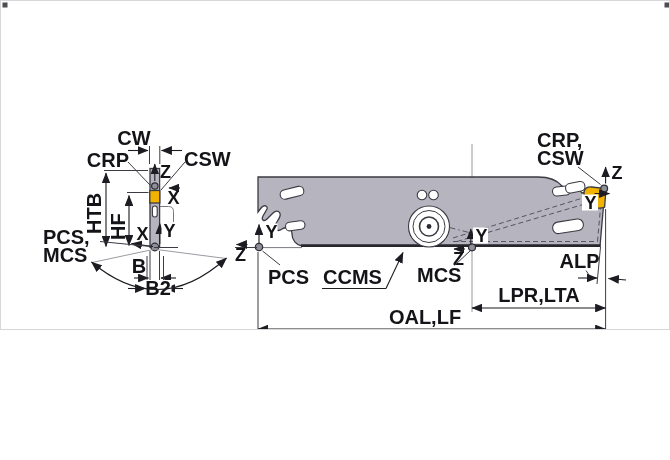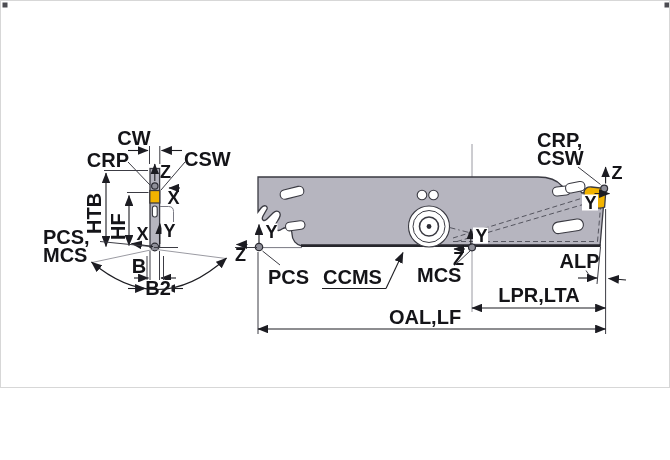--- a/index.html
+++ b/index.html
@@ -1,17 +1,17 @@
 <!DOCTYPE html>
 <html><head>
 <meta charset="utf-8">
 <style>
   html,body{margin:0;padding:0;background:#fff;}
   .canvas{
-    position:relative;width:670px;height:388px;background:#ffffff;
+    position:relative;width:670px;height:330px;background:#ffffff;
     border:1px solid #d7d7d7;box-sizing:border-box;overflow:hidden;
     font-family:"Liberation Sans",sans-serif;
   }
   svg{display:block;}
   .lbl{font-family:"Liberation Sans",sans-serif;font-weight:bold;font-size:20px;fill:#141418;}
   .ax{font-family:"Liberation Sans",sans-serif;font-weight:bold;font-size:18px;fill:#141418;}
   .thin{stroke:#3c3c44;stroke-width:1;fill:none;}
   .dim{stroke:#1d1d22;stroke-width:1.1;fill:none;}
   .edge{stroke:#3a3a42;stroke-width:1.3;}
   .dash{stroke:#55555f;stroke-width:1;fill:none;stroke-dasharray:5 3;}

